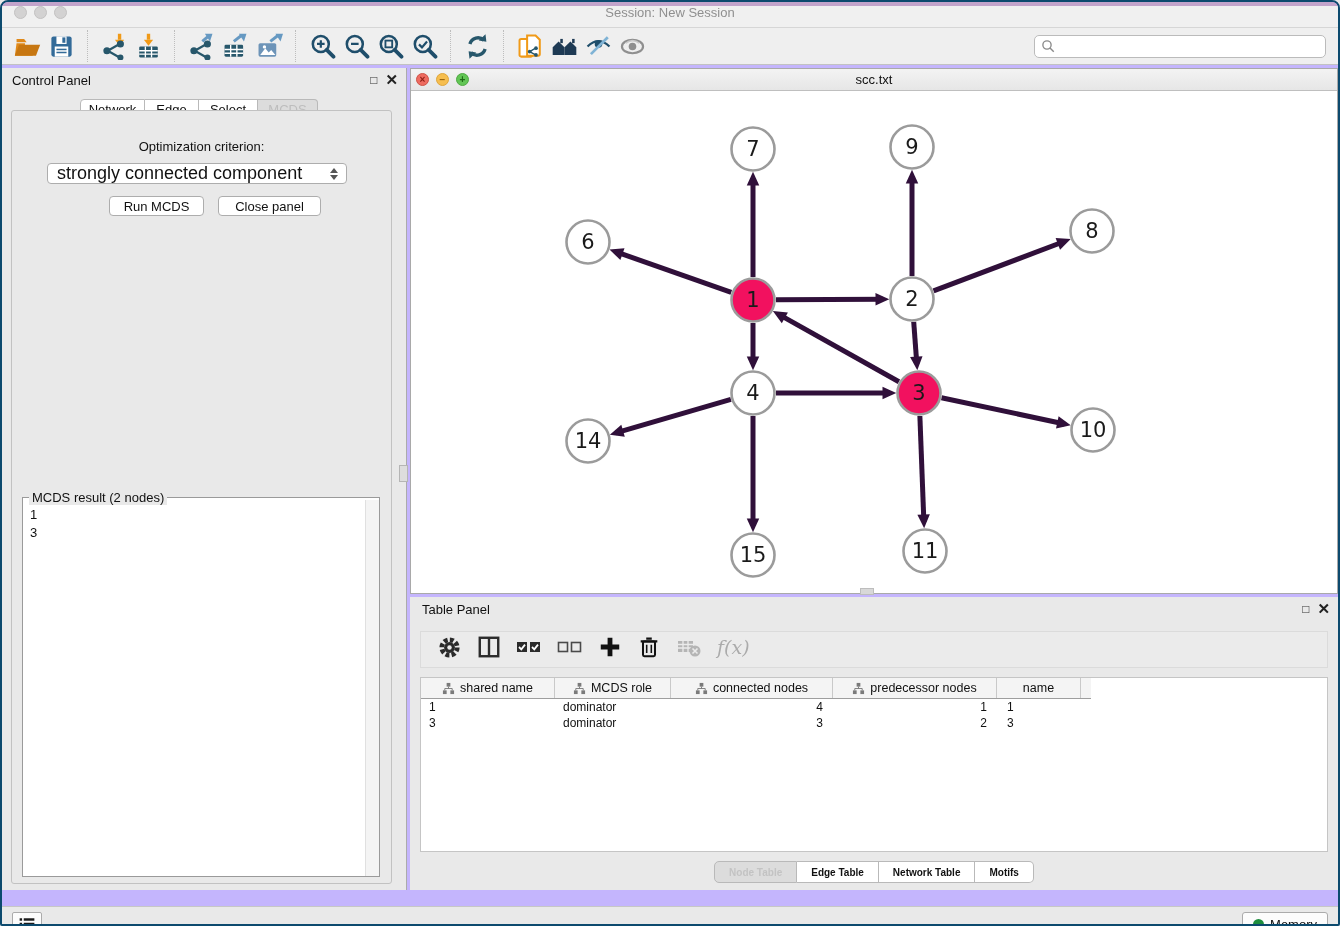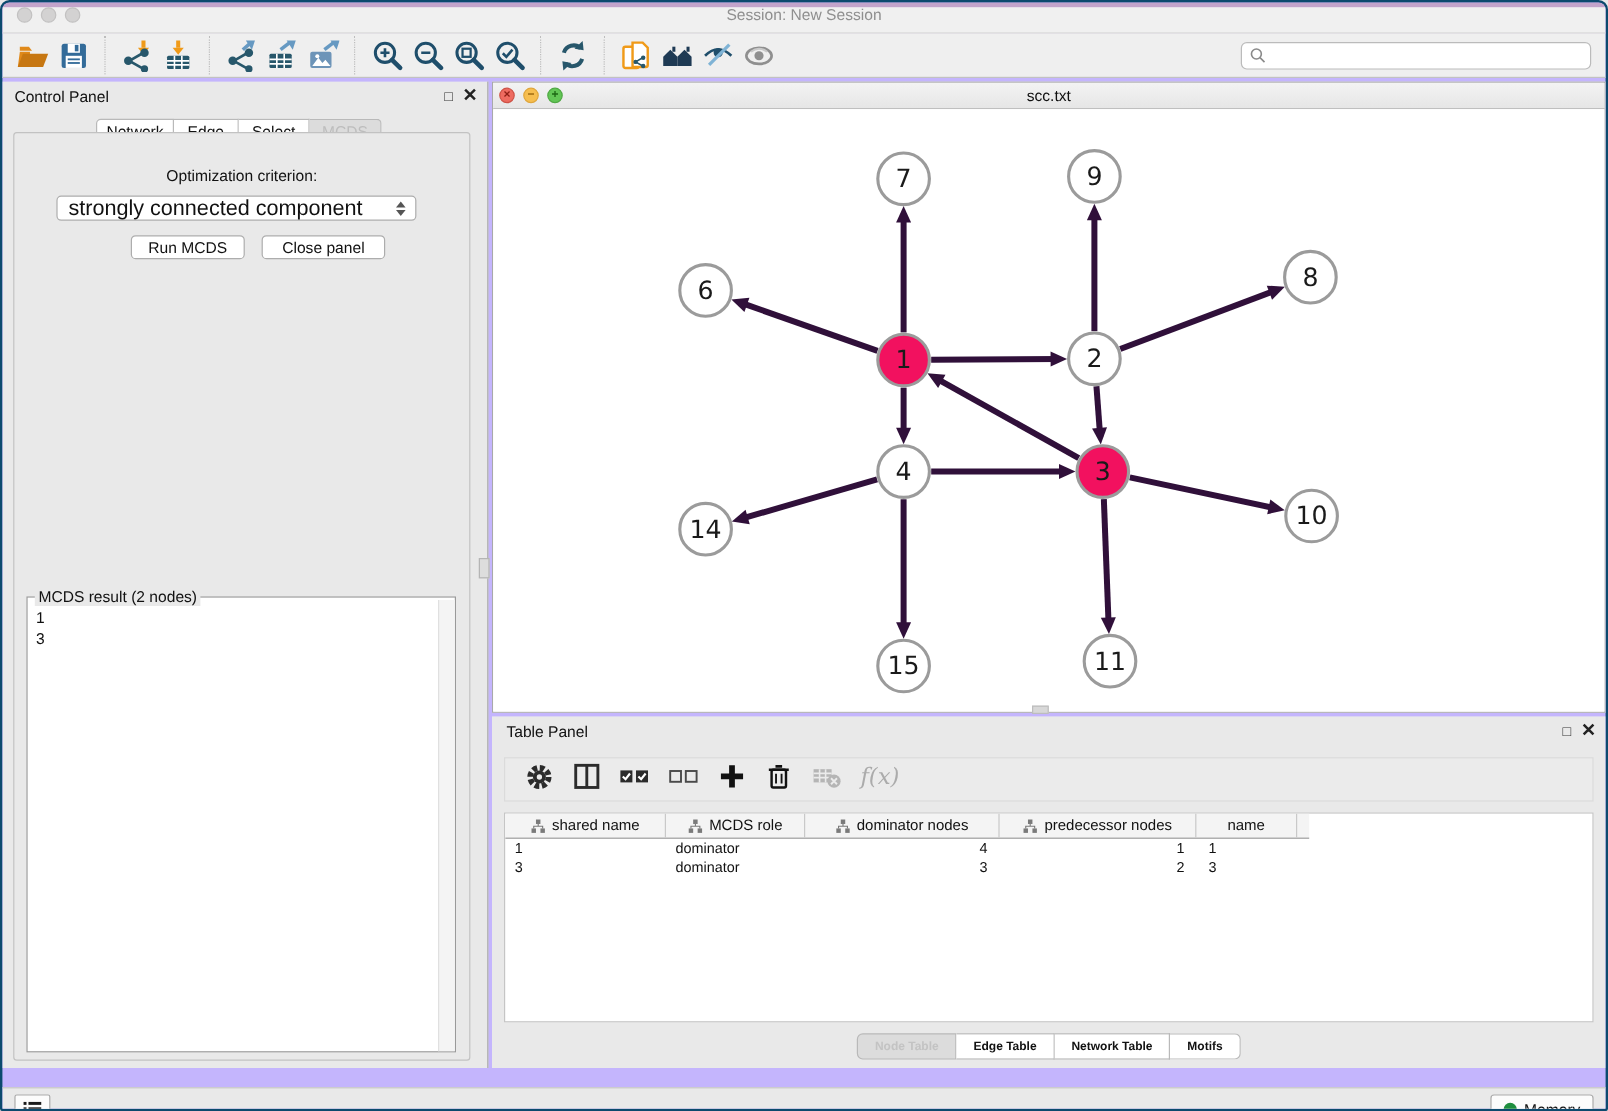--- a/index.html
+++ b/index.html
@@ -437,21 +437,21 @@
             </svg>
           <span>MCDS role</span>
         </div>
         <div class="thcell c2">
           <svg width="13" height="13" viewBox="0 0 14 14">
               <rect x="5" y="1" width="4" height="4" fill="#7A7A7A"></rect>
               <rect x="1" y="9" width="4" height="4" fill="#7A7A7A"></rect>
               <rect x="9" y="9" width="4" height="4" fill="#7A7A7A"></rect>
               <path d="M7 5v2M3 9V7h8v2" stroke="#7A7A7A" fill="none"></path>
             </svg>
-          <span>dominator nodes</span>
+          <span>connected nodes</span>
         </div>
         <div class="thcell c3">
           <svg width="13" height="13" viewBox="0 0 14 14">
               <rect x="5" y="1" width="4" height="4" fill="#7A7A7A"></rect>
               <rect x="1" y="9" width="4" height="4" fill="#7A7A7A"></rect>
               <rect x="9" y="9" width="4" height="4" fill="#7A7A7A"></rect>
               <path d="M7 5v2M3 9V7h8v2" stroke="#7A7A7A" fill="none"></path>
             </svg>
           <span>predecessor nodes</span>
         </div>

